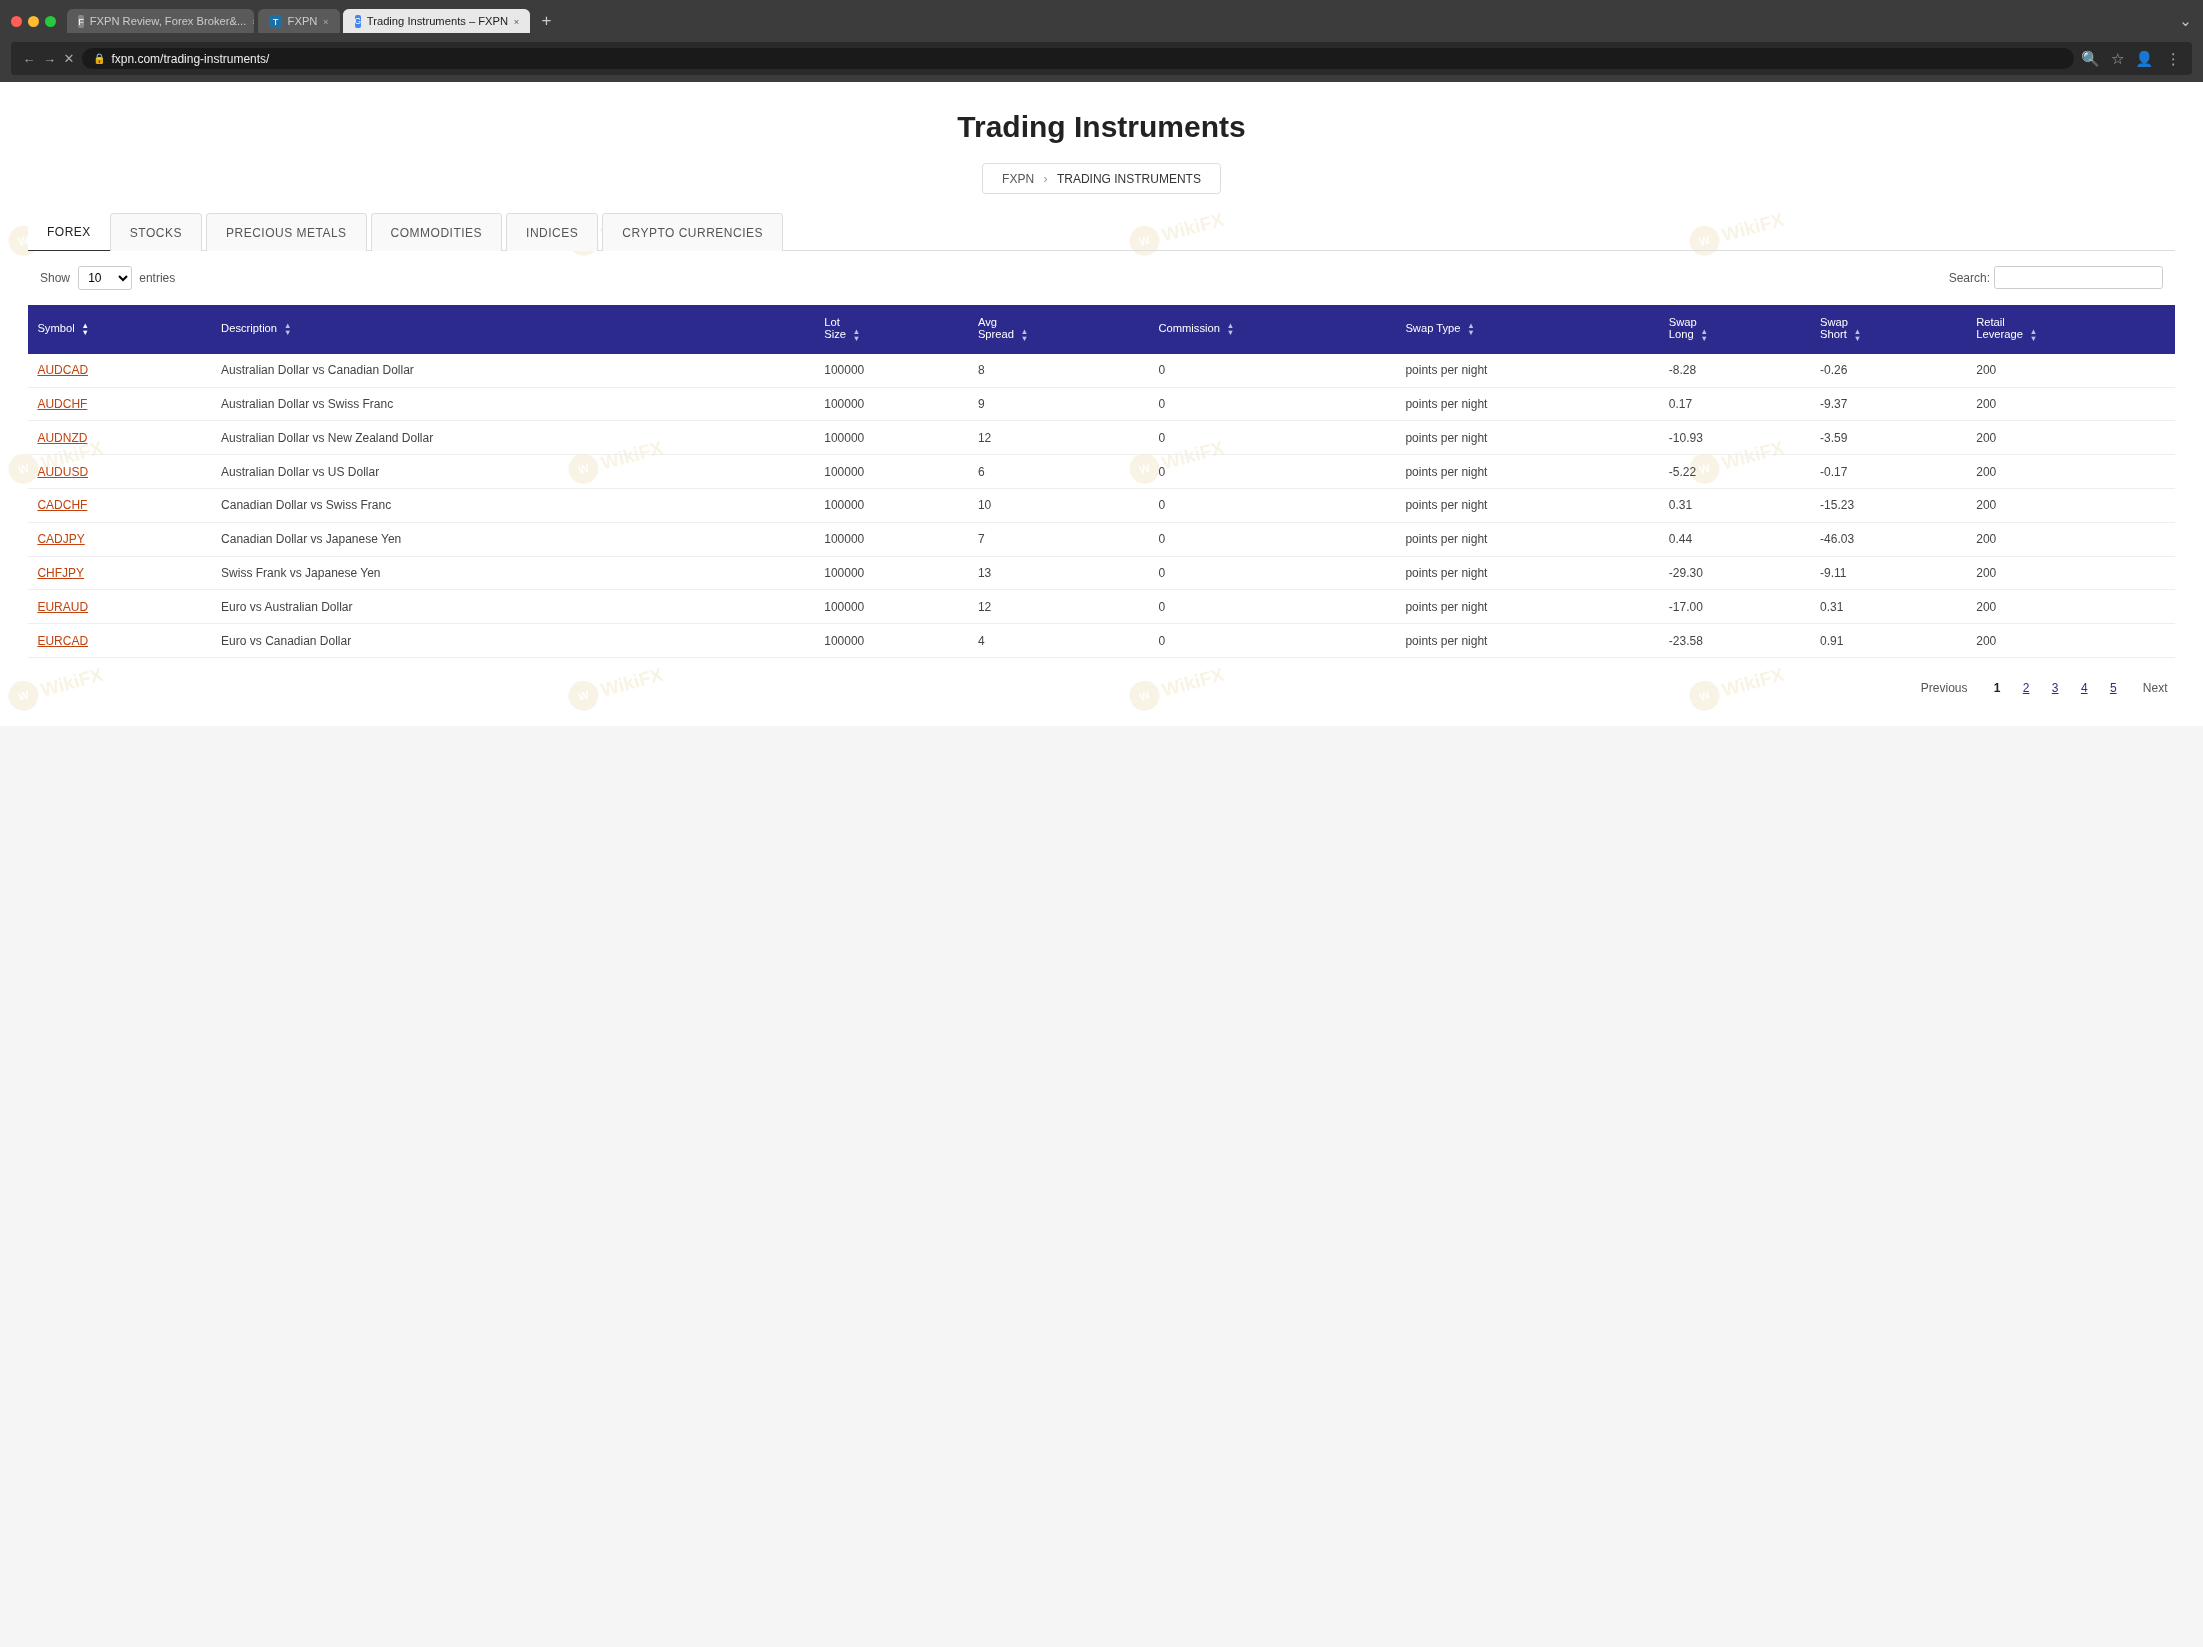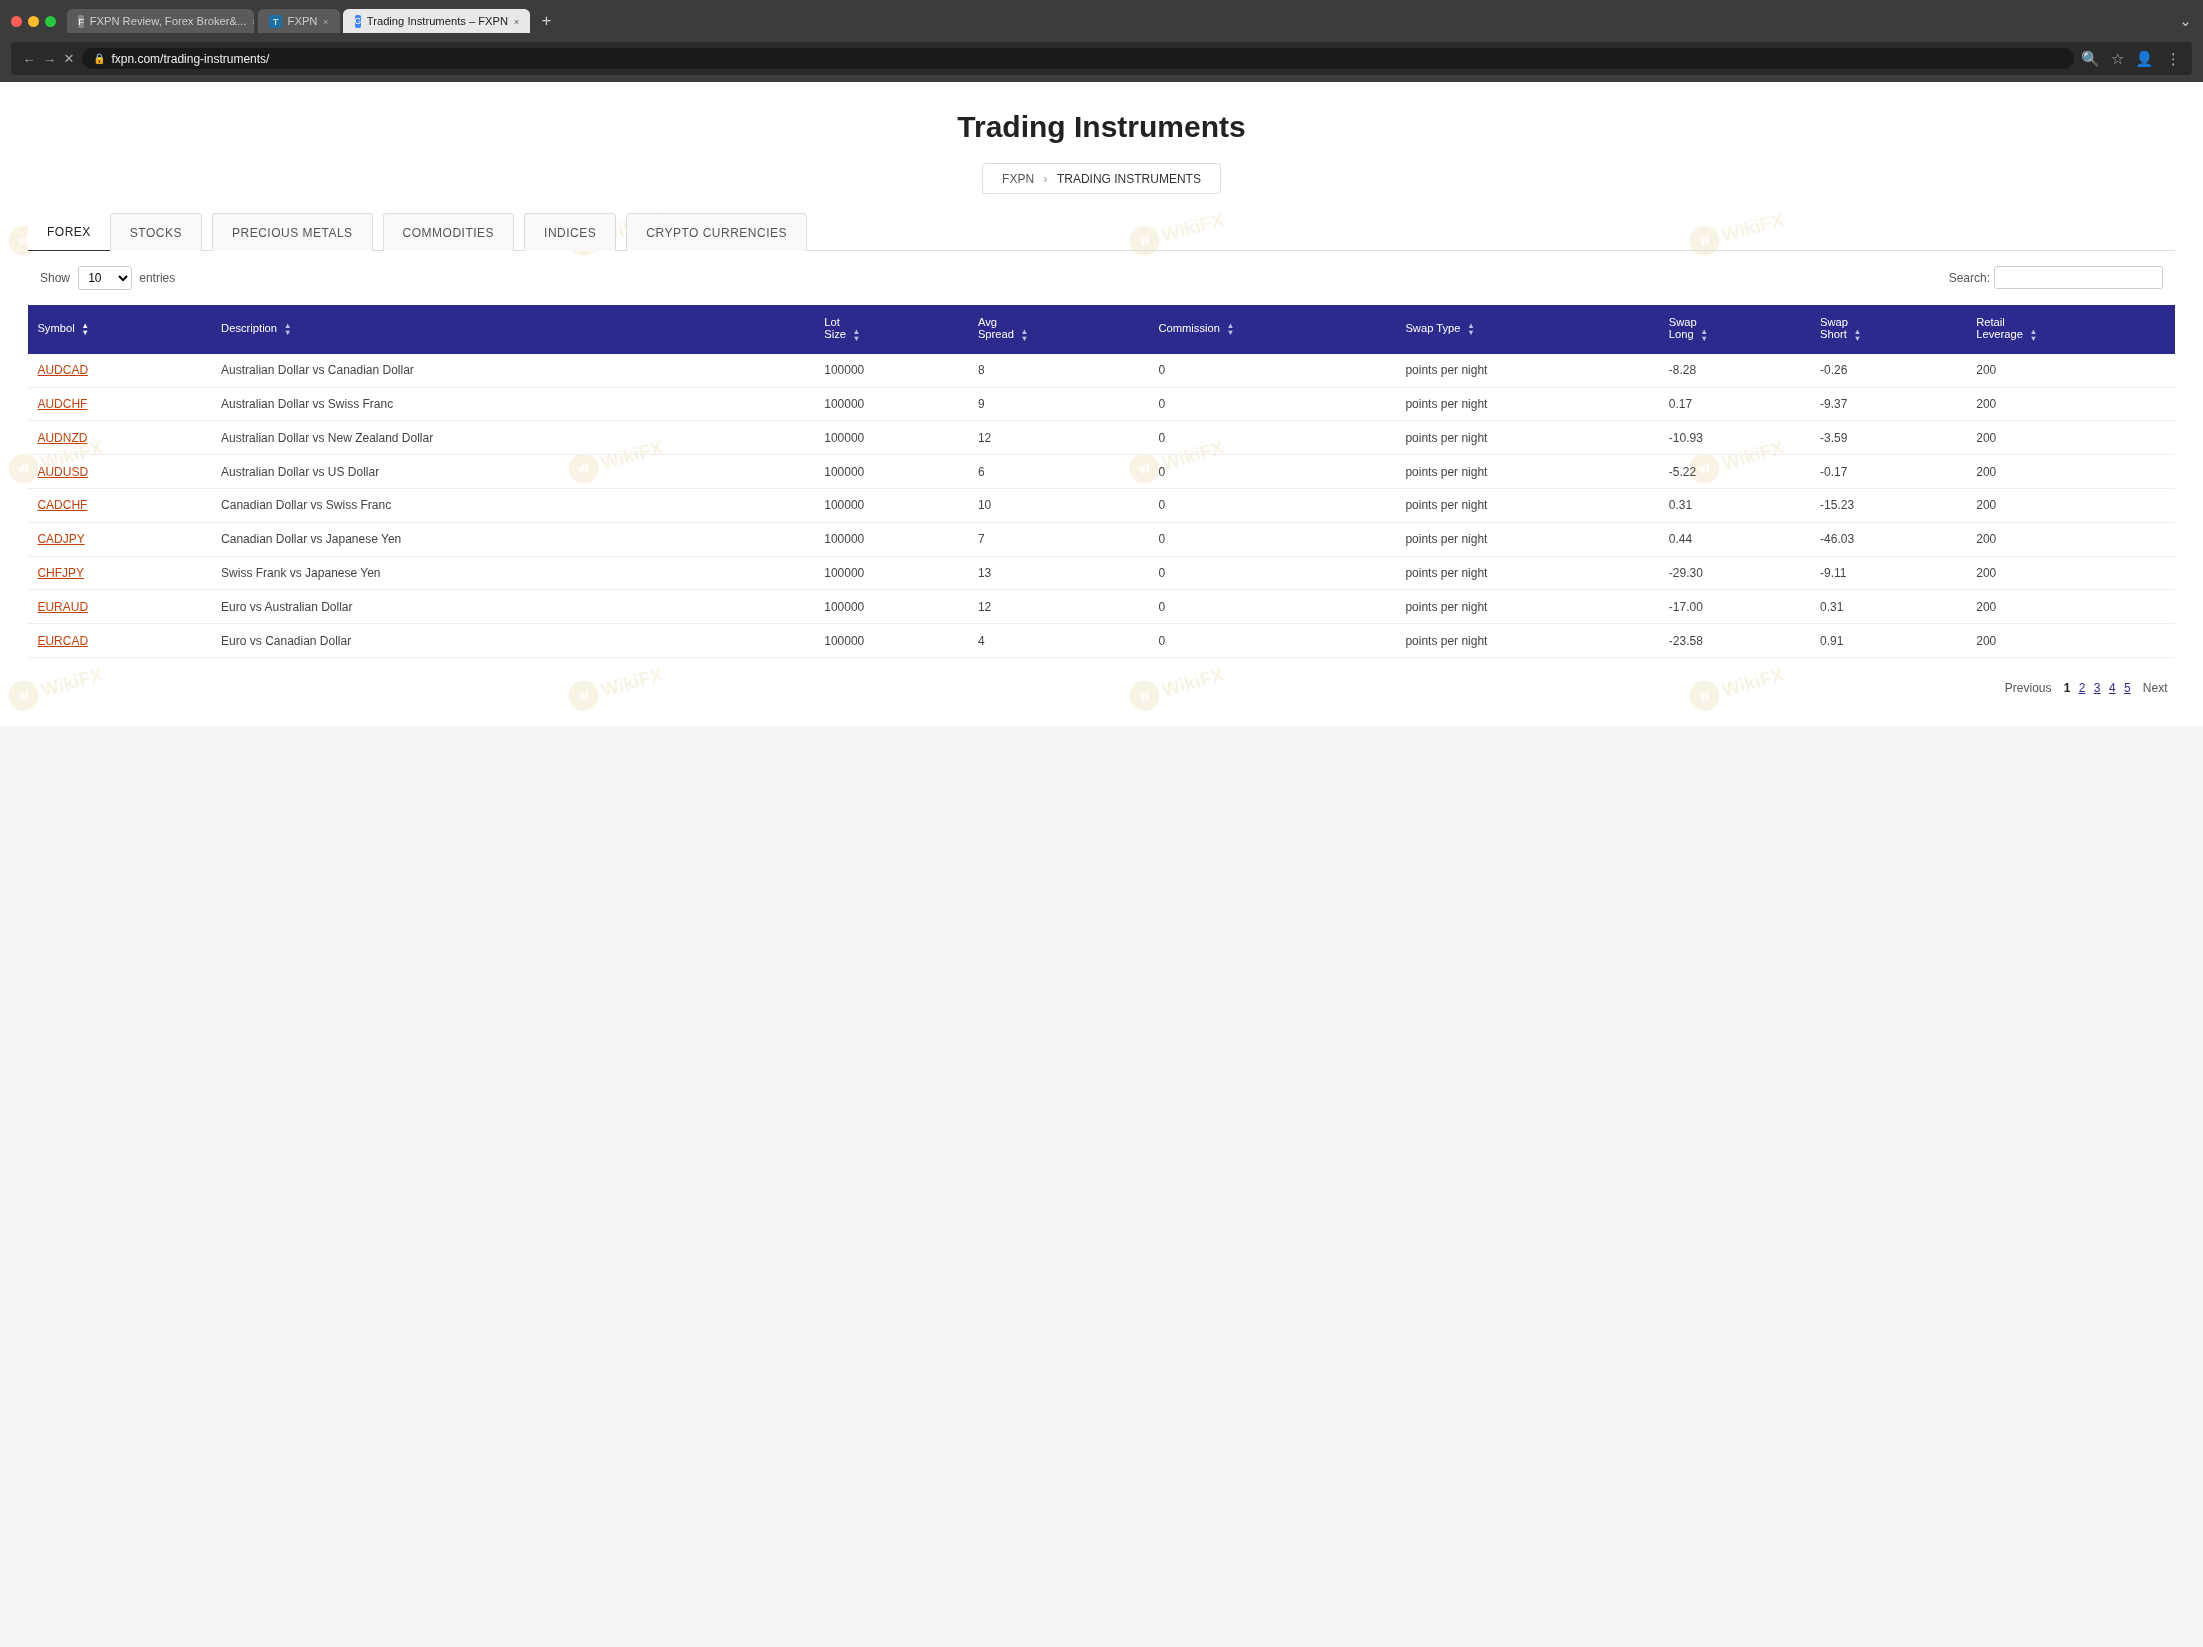--- a/index.html
+++ b/index.html
@@ -189,21 +189,21 @@
     .tab-nav-item.active {
       color: #222;
       border-bottom: 1.9px solid #333;
       background: white;
     }
     .tab-nav-item:not(.active) {
       border: 0.9px solid #ddd;
       border-bottom: none;
       border-radius: 3.7px 3.7px 0 0;
       background: #f9f9f9;
-      margin-right: 10px;
+      margin-right: 4px;
     }
 
     
     .table-controls {
       display: flex;
       justify-content: space-between;
       align-items: center;
       padding: 15px 40px;
       position: relative; z-index: 2;
     }
@@ -276,21 +276,21 @@
       color: #c2410c;
       text-decoration: underline;
     }
 
     
     .pagination {
       display: flex;
       justify-content: flex-end;
       align-items: center;
       padding: 19px 28px 28px;
-      gap: 1px;
+      gap: 15px;
       font-size: 12px;
       position: relative; z-index: 2;
     }
     .page-btn {
       padding: 3.7px 7.5px;
       border: none;
       background: none;
       cursor: pointer;
       color: #555;
       font-size: 12px;

